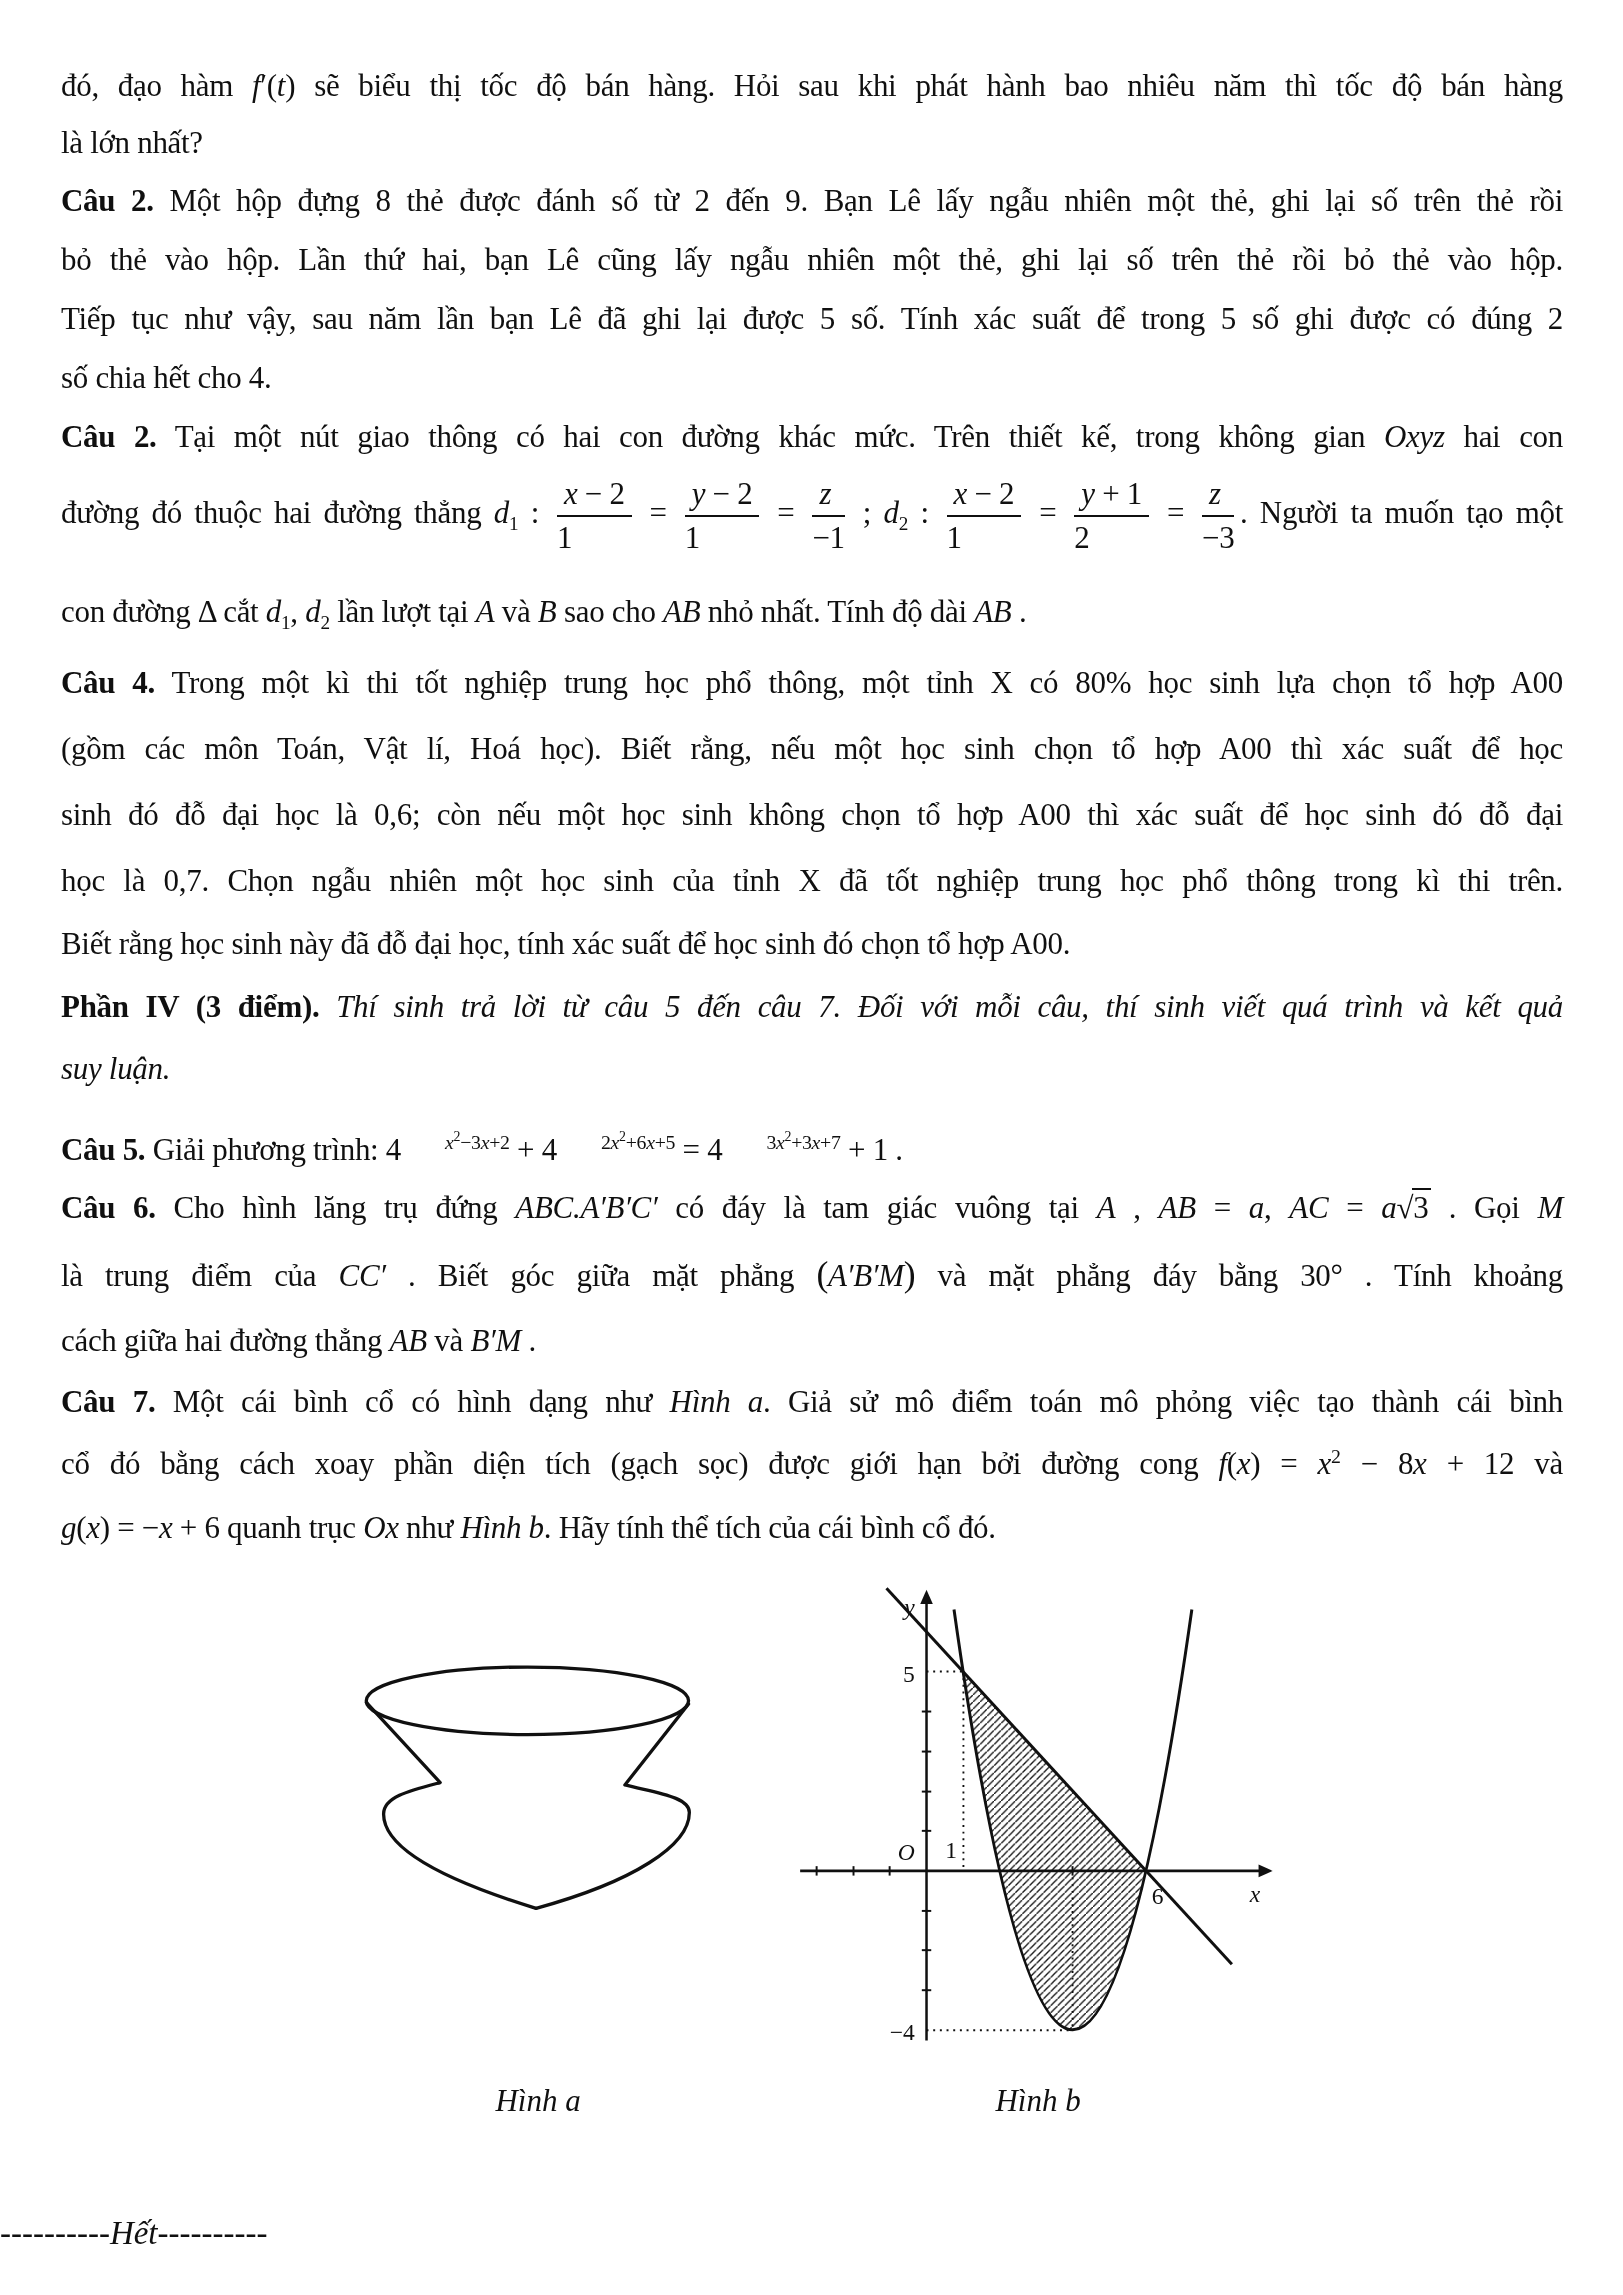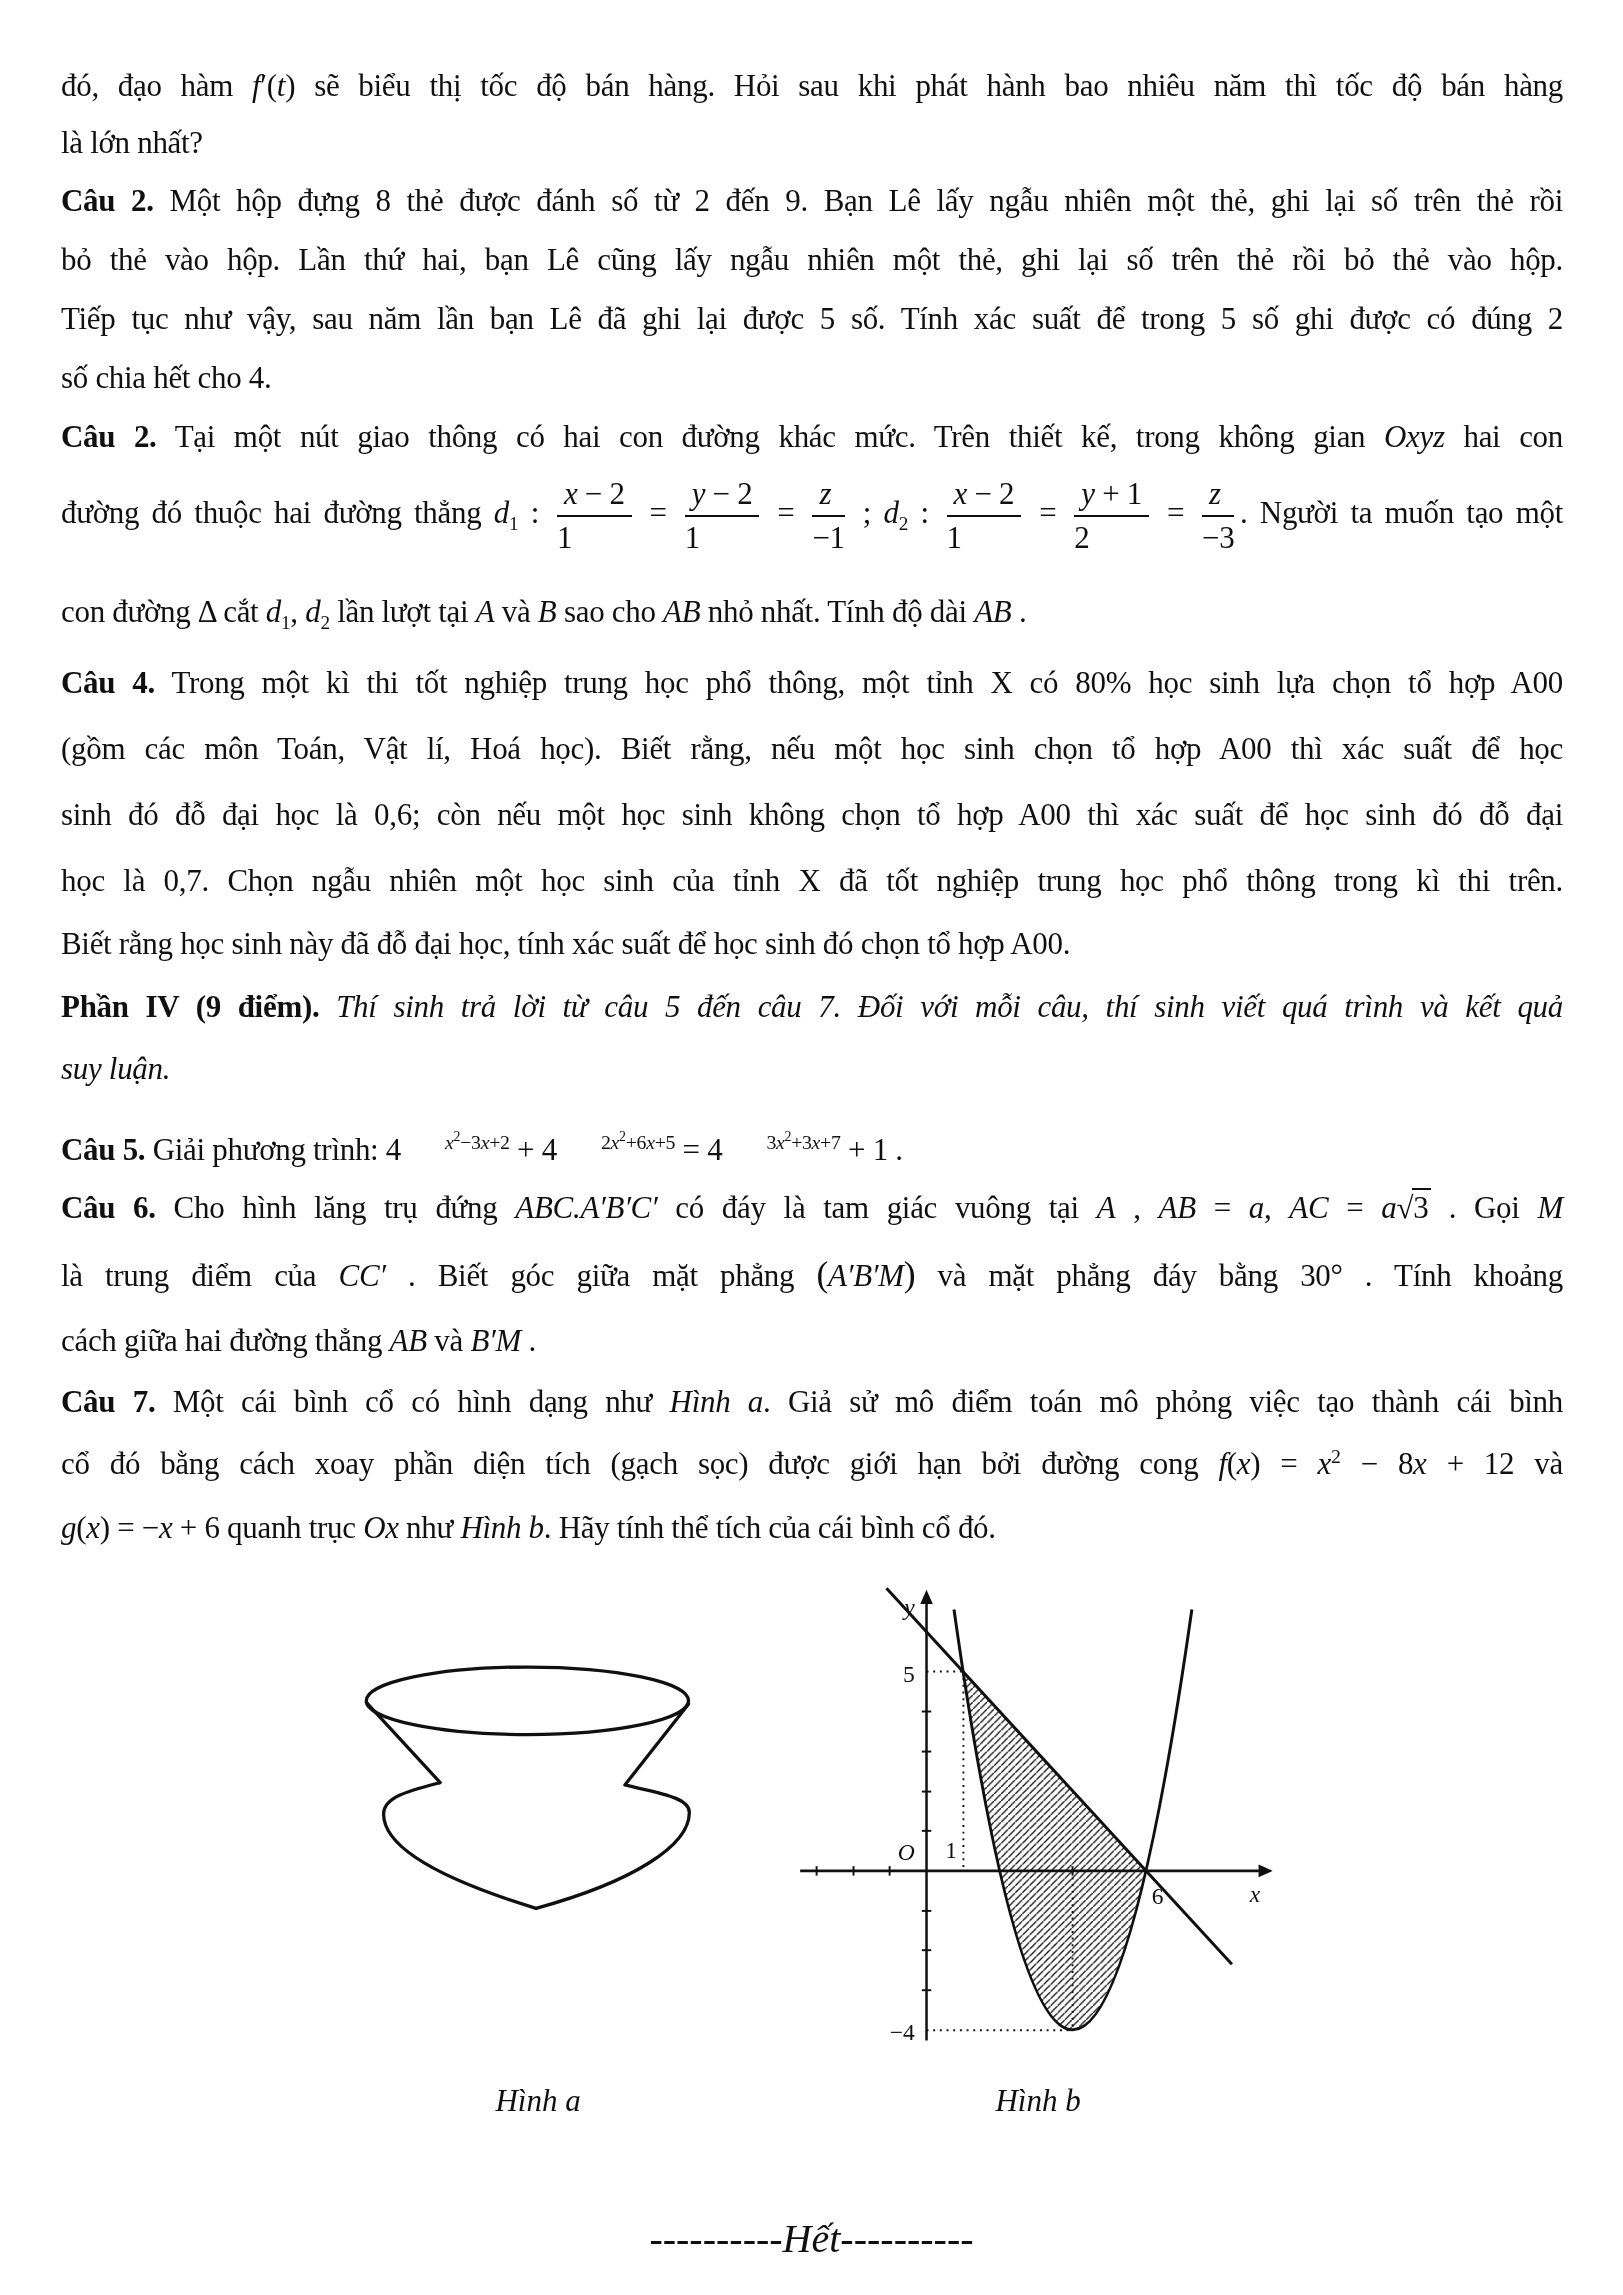--- a/index.html
+++ b/index.html
@@ -25,21 +25,21 @@
   sup.sq2 { font-size:64%; line-height:0; vertical-align:super; }
   .sub { font-size:62%; line-height:0; vertical-align:-0.35em; }
   .frac { display:inline-block; vertical-align:middle; text-align:center; margin:0 5.5px; line-height:1.1; }
   .frac .num { display:block; padding:0 7px 3.9px; border-bottom:2.4px solid currentColor; }
   .frac .den { display:block; padding-top:3.9px; }
   .sqrt { white-space:nowrap; }
   .sqrt .rad { border-top:2.4px solid currentColor; padding:0 2.4px 0 1.6px; margin-left:-1.6px; }
   .bigp { font-size:115%; }
   .fig { position:absolute; }
   .caption { position:absolute; font-style:italic; font-size:31px; text-align:center; width:236px; }
-  .het { position:absolute; left:0; top:2215px; width:100%; text-align:center; font-style:italic; font-size:40px; }
+  .het { position:absolute; left:0; top:2215px; width:100%; font-style:italic; font-size:33px; }
 </style>
 </head>
 <body>
 
 <div class="tline j" style="top:61px"><span>đó, đạo hàm </span><span class="i">f</span><span>′(</span><span class="i">t</span><span>)</span><span> sẽ biểu thị tốc độ bán hàng. Hỏi sau khi phát hành bao nhiêu năm thì tốc độ bán hàng</span></div>
 
 <div class="tline l" style="top:118px"><span>là lớn nhất?</span></div>
 
 <div class="tline j" style="top:176px"><span class="b">Câu 2.</span><span> Một hộp đựng 8 thẻ được đánh số từ 2 đến 9. Bạn Lê lấy ngẫu nhiên một thẻ, ghi lại số trên thẻ rồi</span></div>
 
@@ -58,21 +58,21 @@
 <div class="tline j" style="top:658px"><span class="b">Câu 4.</span><span> Trong một kì thi tốt nghiệp trung học phổ thông, một tỉnh X có 80% học sinh lựa chọn tổ hợp A00</span></div>
 
 <div class="tline j" style="top:724px"><span>(gồm các môn Toán, Vật lí, Hoá học). Biết rằng, nếu một học sinh chọn tổ hợp A00 thì xác suất để học</span></div>
 
 <div class="tline j" style="top:790px"><span>sinh đó đỗ đại học là 0,6; còn nếu một học sinh không chọn tổ hợp A00 thì xác suất để học sinh đó đỗ đại</span></div>
 
 <div class="tline j" style="top:856px"><span>học là 0,7. Chọn ngẫu nhiên một học sinh của tỉnh X đã tốt nghiệp trung học phổ thông trong kì thi trên.</span></div>
 
 <div class="tline l" style="top:919px"><span>Biết rằng học sinh này đã đỗ đại học, tính xác suất để học sinh đó chọn tổ hợp A00.</span></div>
 
-<div class="tline j" style="top:982px"><span class="b">Phần IV (9 điểm).</span><span class="i"> Thí sinh trả lời từ câu 5 đến câu 7. Đối với mỗi câu, thí sinh viết quá trình và kết quả</span></div>
+<div class="tline j" style="top:982px"><span class="b">Phần IV (3 điểm).</span><span class="i"> Thí sinh trả lời từ câu 5 đến câu 7. Đối với mỗi câu, thí sinh viết quá trình và kết quả</span></div>
 
 <div class="tline l" style="top:1044px"><span class="i">suy luận.</span></div>
 
 <div class="tline l" style="top:1125px"><span class="b">Câu 5.</span><span> Giải phương trình: </span><span>4</span><sup class="exp"><span class="i">x</span><sup class="sq">2</sup><span>−3</span><span class="i">x</span><span>+2</span></sup><span> + </span><span>4</span><sup class="exp"><span>2</span><span class="i">x</span><sup class="sq">2</sup><span>+6</span><span class="i">x</span><span>+5</span></sup><span> = </span><span>4</span><sup class="exp"><span>3</span><span class="i">x</span><sup class="sq">2</sup><span>+3</span><span class="i">x</span><span>+7</span></sup><span> + 1 .</span></div>
 
 <div class="tline j" style="top:1183px"><span class="b">Câu 6.</span><span> Cho hình lăng trụ đứng </span><span class="i">ABC.A′B′C′</span><span> có đáy là tam giác vuông tại </span><span class="i">A</span><span> , </span><span class="i">AB</span><span> = </span><span class="i">a</span><span>, </span><span class="i">AC</span><span> = </span><span class="i">a</span><span class="sqrt"><span>√</span><span class="rad">3</span></span><span> . Gọi </span><span class="i">M</span></div>
 
 <div class="tline j" style="top:1250px"><span>là trung điểm của </span><span class="i">CC′</span><span> . Biết góc giữa mặt phẳng </span><span class="bigp">(</span><span class="i">A′B′M</span><span class="bigp">)</span><span> và mặt phẳng đáy bằng </span><span>30°</span><span> . Tính khoảng</span></div>
 
 <div class="tline l" style="top:1316px"><span>cách giữa hai đường thẳng </span><span class="i">AB</span><span> và </span><span class="i">B′M</span><span> .</span></div>

